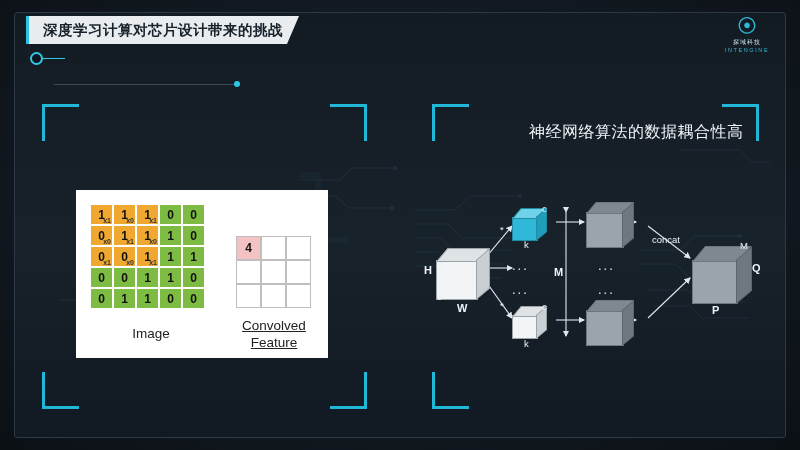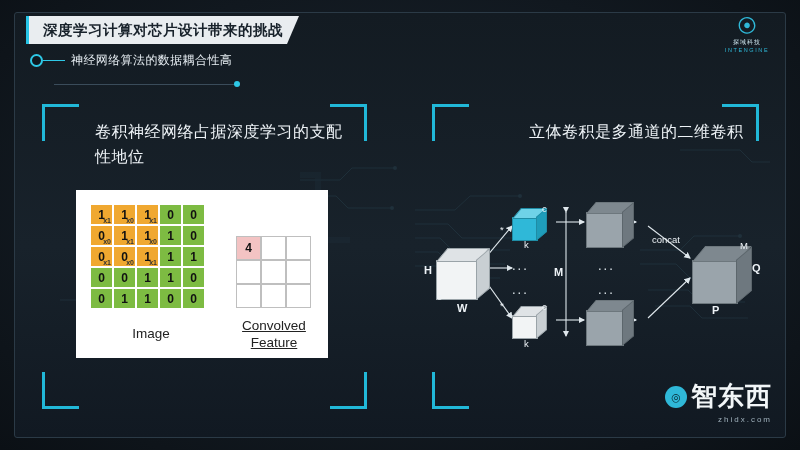--- a/index.html
+++ b/index.html
@@ -131,34 +131,32 @@
   </svg>
 
   <div class="title-wrap">
     <div class="title-accent"></div>
     <div class="title-box">深度学习计算对芯片设计带来的挑战</div>
   </div>
 
   <div class="sub-wrap">
     <div class="node-dot"></div>
     <div class="node-line"></div>
-    <div class="sub-text">神经网络算法的数据耦合性高</div>
   </div>
   <div class="sub-underline"></div>
 
   <div class="br tl" style="left:42px;top:104px;"></div>
   <div class="br tr" style="left:330px;top:104px;"></div>
   <div class="br tl" style="left:432px;top:104px;"></div>
   <div class="br tr" style="left:722px;top:104px;"></div>
   <div class="br bl" style="left:42px;top:372px;"></div>
   <div class="br br2" style="left:330px;top:372px;"></div>
   <div class="br bl" style="left:432px;top:372px;"></div>
 
-  <div class="hl left">卷积神经网络占据深度学习的支配性地位</div>
-  <div class="hl right">立体卷积是多通道的二维卷积</div>
+  <div class="hl right">神经网络算法的数据耦合性高</div>
 
   <div class="card">
     <div class="matrix" id="matrix">
         <div class="mrow">
           <div class="mcell o">1<span class="sub">x1</span></div>
           <div class="mcell o">1<span class="sub">x0</span></div>
           <div class="mcell o">1<span class="sub">x1</span></div>
           <div class="mcell g">0</div>
           <div class="mcell g">0</div>
         </div>
@@ -293,17 +291,13 @@
   <div class="lbl small" style="left:740px;top:240px;">M</div>
   <div class="lbl" style="left:752px;top:262px;">Q</div>
   <div class="lbl" style="left:712px;top:304px;">P</div>
 
   <div class="logo-tr">
     <div class="mark">⦿</div>
     <div class="t1">探域科技</div>
     <div class="t2">INTENGINE</div>
   </div>
 
-  <div class="logo-br">
-    <div><span class="badge">◎</span><span class="zh">智东西</span></div>
-    <div class="url">zhidx.com</div>
-  </div>
 </div>
 
 </body></html>

